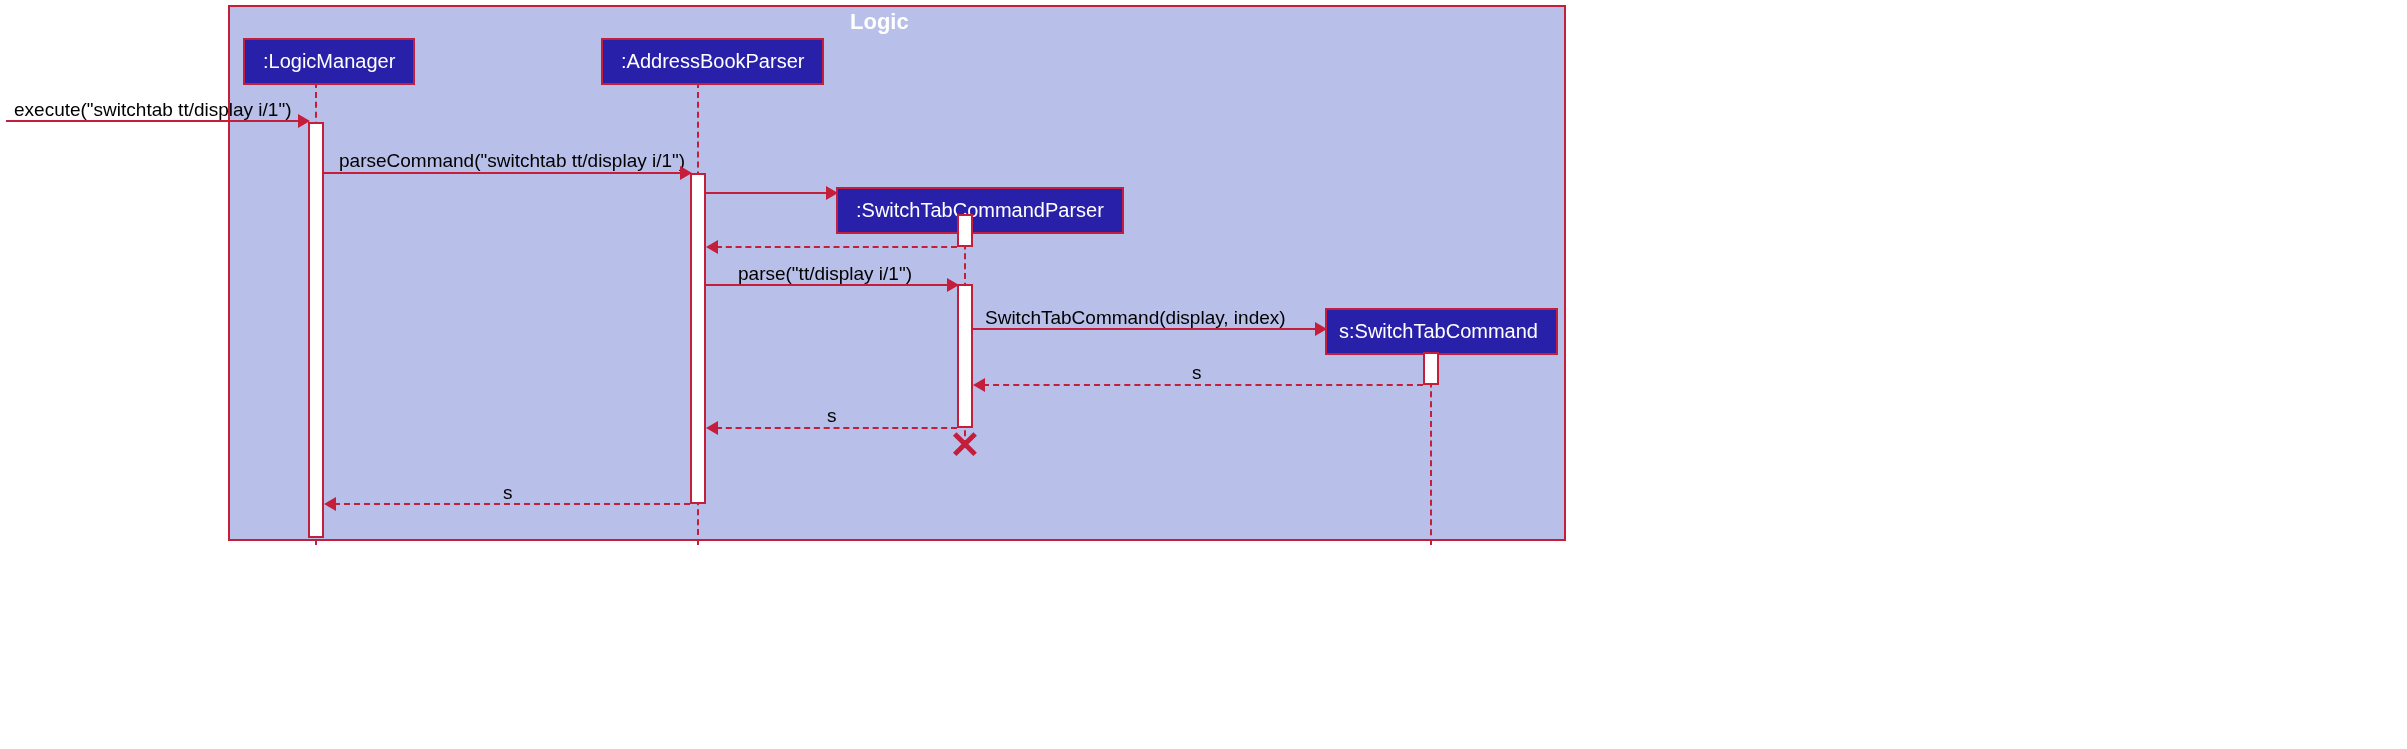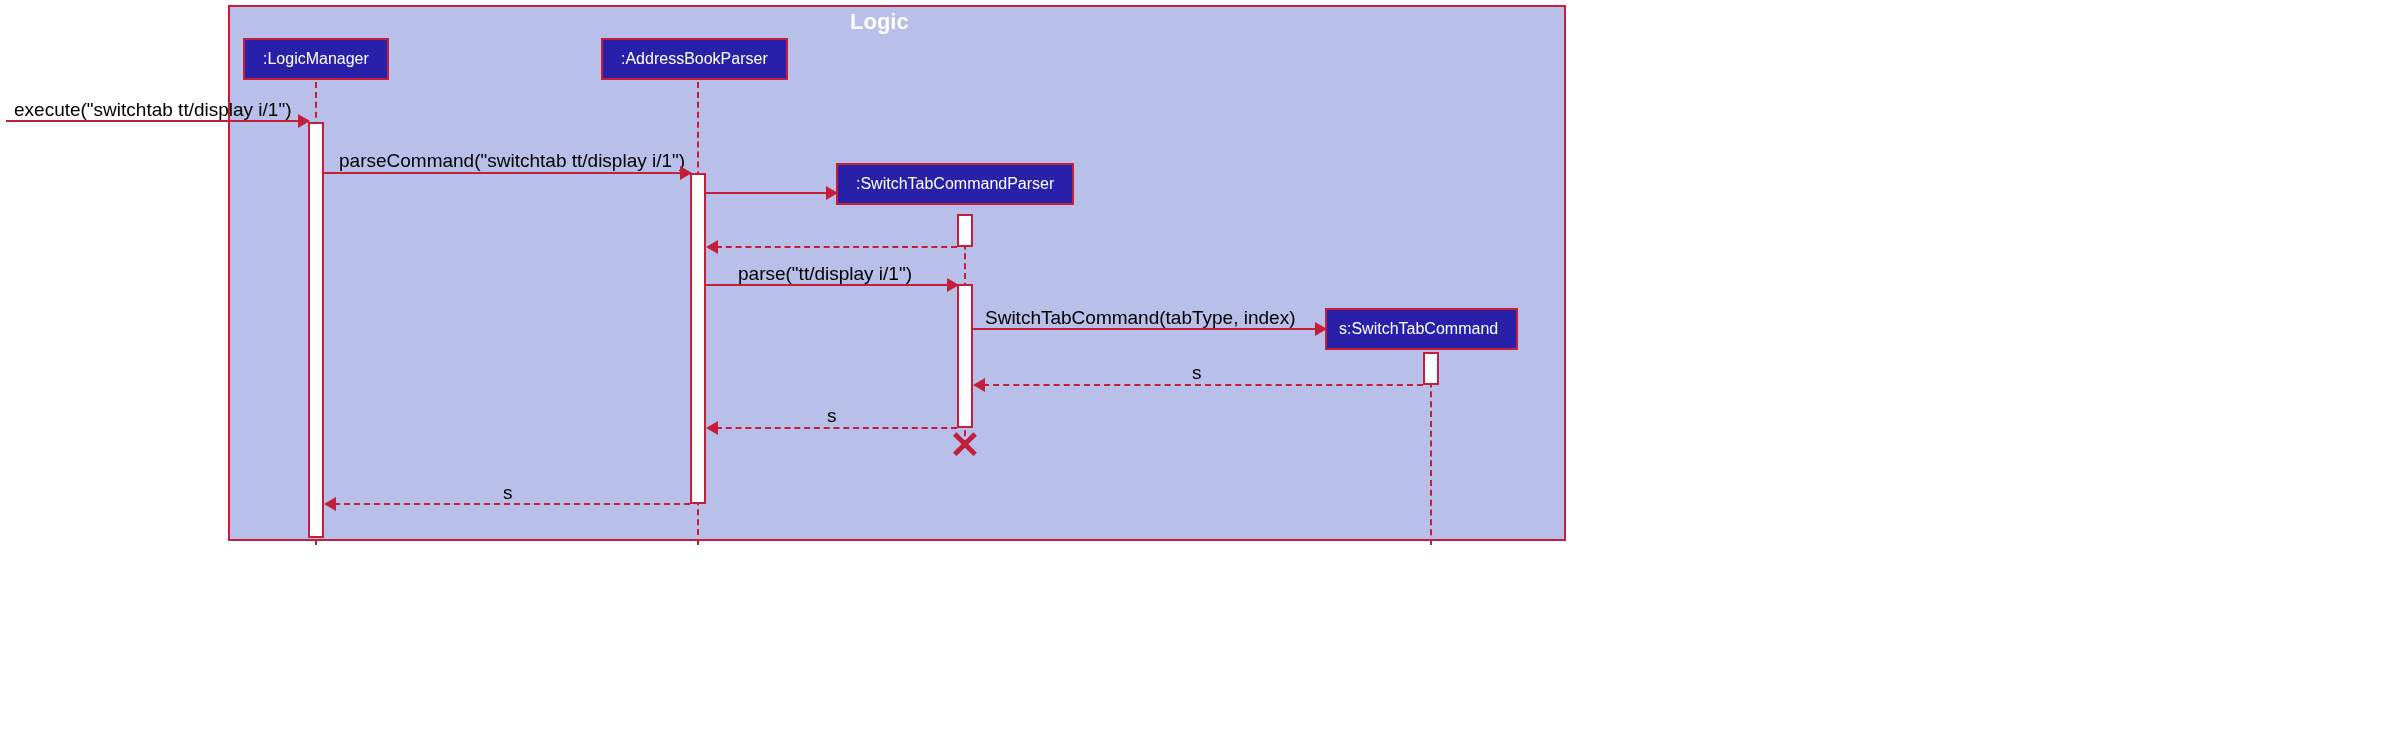--- a/index.html
+++ b/index.html
@@ -30,21 +30,21 @@
       top: 9px;
       color: #ffffff;
       font-weight: bold;
       font-size: 22px;
     }
     .participant-box {
       position: absolute;
       background: #2820a8;
       border: 2px solid #c41e3a;
       color: #ffffff;
-      font-size: 16px;
+      font-size: 20px;
       padding: 10px 18px;
       text-align: center;
       white-space: nowrap;
     }
     .lifeline {
       position: absolute;
       border-left: 2px dashed #c41e3a;
       width: 0;
     }
     .activation {
@@ -99,21 +99,21 @@
 <div class="logic-frame"></div>
 <div class="logic-label">Logic</div>
 
 <div class="lifeline" style="left:315px; top:82px; height:463px;"></div>
 <div class="lifeline" style="left:697px; top:82px; height:463px;"></div>
 <div class="lifeline" style="left:964px; top:214px; height:232px;"></div>
 <div class="lifeline" style="left:1430px; top:352px; height:193px;"></div>
 
 <div class="participant-box" style="left:243px; top:38px;">:LogicManager</div>
 <div class="participant-box" style="left:601px; top:38px;">:AddressBookParser</div>
-<div class="participant-box" style="left:836px; top:163px;">:SwitchTabCommandParser</div>
+<div class="participant-box" style="left:836px; top:187px;">:SwitchTabCommandParser</div>
 <div class="participant-box" style="left:1325px; top:308px;padding-left:12px;">s:SwitchTabCommand</div>
 
 <div class="activation" style="left:308px; top:122px; height:416px;"></div>
 <div class="activation" style="left:690px; top:173px; height:331px;"></div>
 <div class="activation" style="left:957px; top:214px; height:33px;"></div>
 <div class="activation" style="left:957px; top:284px; height:144px;"></div>
 <div class="activation" style="left:1423px; top:352px; height:33px;"></div>
 
 <div class="msg-text" style="left:14px; top:99px;">execute("switchtab tt/display i/1")</div>
 <div class="arrow-solid" style="left:6px; top:120px; width:302px;"></div>
@@ -126,21 +126,21 @@
 <div class="arrow-solid" style="left:706px; top:192px; width:130px;"></div>
 <div class="arrow-head-right" style="left:826px; top:186px;"></div>
 
 <div class="arrow-dashed" style="left:716px; top:246px; width:241px;"></div>
 <div class="arrow-head-left" style="left:706px; top:240px;"></div>
 
 <div class="msg-text" style="left:738px; top:263px;">parse("tt/display i/1")</div>
 <div class="arrow-solid" style="left:706px; top:284px; width:251px;"></div>
 <div class="arrow-head-right" style="left:947px; top:278px;"></div>
 
-<div class="msg-text" style="left:985px; top:307px;">SwitchTabCommand(tabType, index)</div>
+<div class="msg-text" style="left:985px; top:307px;">SwitchTabCommand(display, index)</div>
 <div class="arrow-solid" style="left:973px; top:328px; width:352px;"></div>
 <div class="arrow-head-right" style="left:1315px; top:322px;"></div>
 
 <div class="msg-text" style="left:1192px; top:362px;">s</div>
 <div class="arrow-dashed" style="left:983px; top:384px; width:440px;"></div>
 <div class="arrow-head-left" style="left:973px; top:378px;"></div>
 
 <div class="msg-text" style="left:827px; top:405px;">s</div>
 <div class="arrow-dashed" style="left:716px; top:427px; width:241px;"></div>
 <div class="arrow-head-left" style="left:706px; top:421px;"></div>

